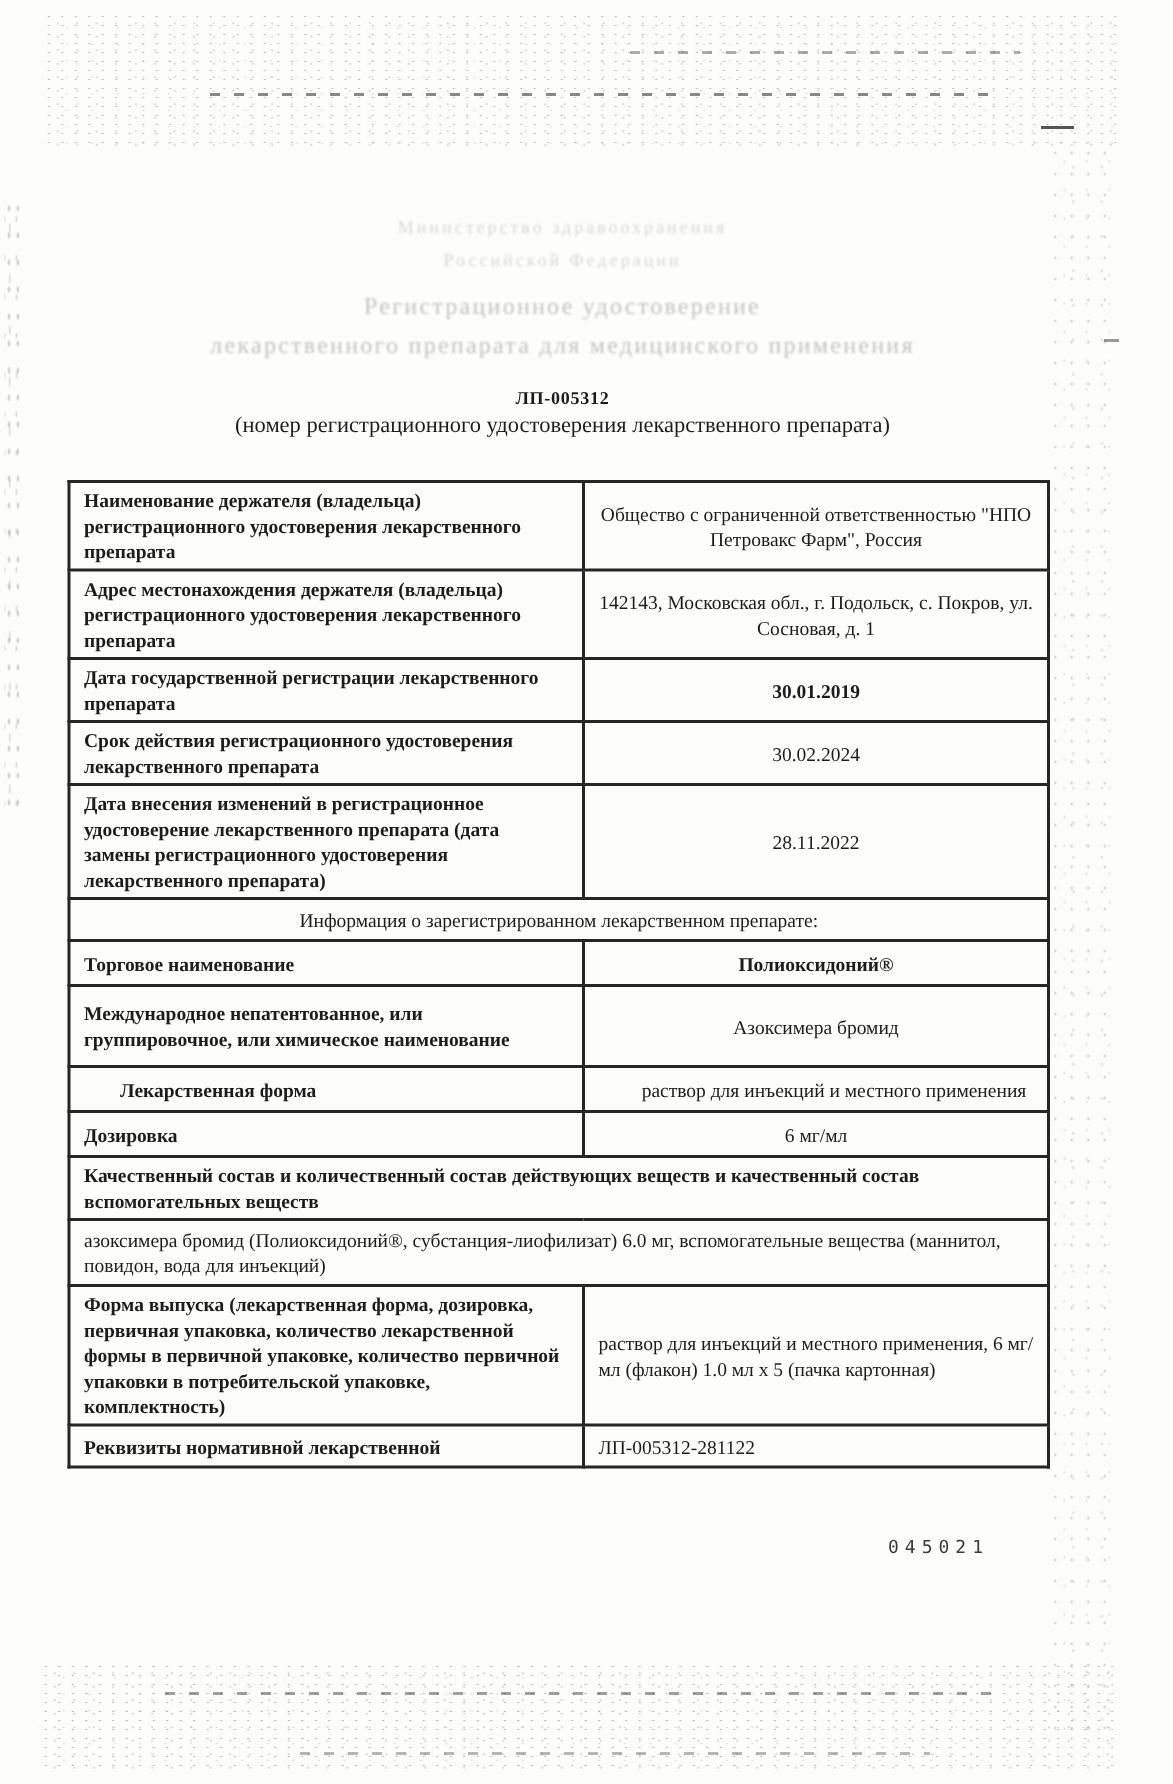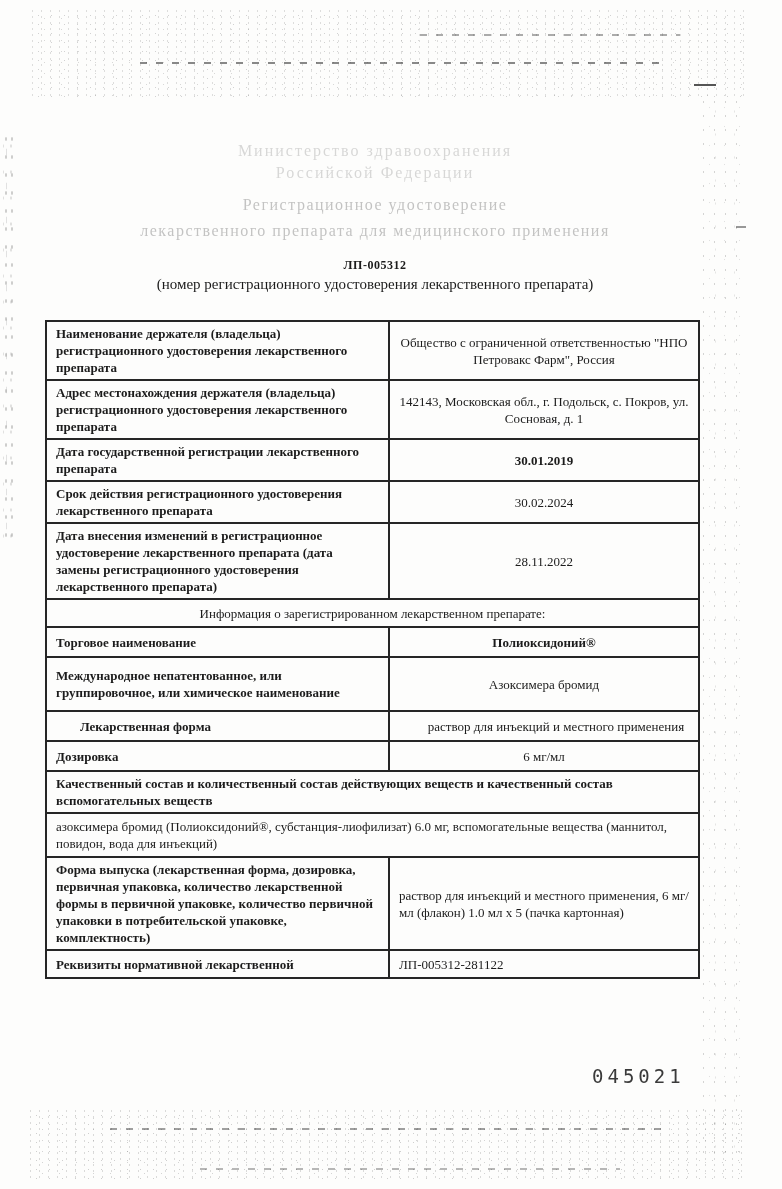--- a/index.html
+++ b/index.html
@@ -37,21 +37,21 @@
   .streak.s2{left:420px;top:34px;width:260px;opacity:.7;}
   .streak.s3{left:110px;top:1128px;width:560px;opacity:.8;}
   .streak.s4{left:200px;top:1168px;width:420px;opacity:.6;}
   .dash{position:absolute;background:#555;pointer-events:none;}
   .dash.d1{left:694px;top:84px;width:22px;height:2px;}
   .dash.d2{left:736px;top:226px;width:10px;height:2px;opacity:.6;}
 
   
   .doc-header{position:absolute;left:45px;top:140px;width:660px;text-align:center;}
   .faded-1{
-    font-size:16px;line-height:22px;letter-spacing:2px;
+    font-size:12px;line-height:22px;letter-spacing:2px;
     color:#8f8f8f;opacity:.34;filter:blur(.7px);
     white-space:pre-line;
   }
   .faded-2{
     margin-top:8px;font-size:16px;line-height:26px;letter-spacing:1.5px;
     color:#8a8a8a;opacity:.5;filter:blur(.7px);
     white-space:pre-line;
   }
   .reg-number{margin-top:14px;font-size:12px;font-weight:bold;letter-spacing:.5px;}
   .reg-caption{margin-top:3px;font-size:15px;}
@@ -76,23 +76,23 @@
   .reg-table td.full.f-bold{font-weight:bold;}
   
   tr.r1 td{height:51px;} tr.r2 td{height:46px;} tr.r3 td{height:31px;}
   tr.r4 td{height:33px;} tr.r5 td{height:62px;} tr.r6 td{height:20px;}
   tr.r7 td{height:22px;} tr.r8 td{height:46px;} tr.r9 td{height:22px;padding-left:33px;}
   tr.r10 td{height:22px;} tr.r11 td{height:32px;} tr.r12 td{height:36px;}
   tr.r13 td{height:80px;} tr.r14 td{height:20px;}
 
   
   .stamp-number{
-    position:absolute;left:592px;top:1065px;
+    position:absolute;left:592px;top:1024px;
     font-family:"DejaVu Sans Mono", monospace;
-    font-size:19px;letter-spacing:4px;color:#3a3a3a;
+    font-size:12px;letter-spacing:4px;color:#3a3a3a;
   }
 </style>
 </head>
 <body>
 
 <div class="noise noise-top"></div>
 <div class="noise noise-bottom"></div>
 <div class="noise noise-right"></div>
 <div class="noise noise-left"></div>
 <div class="streak s1"></div>

